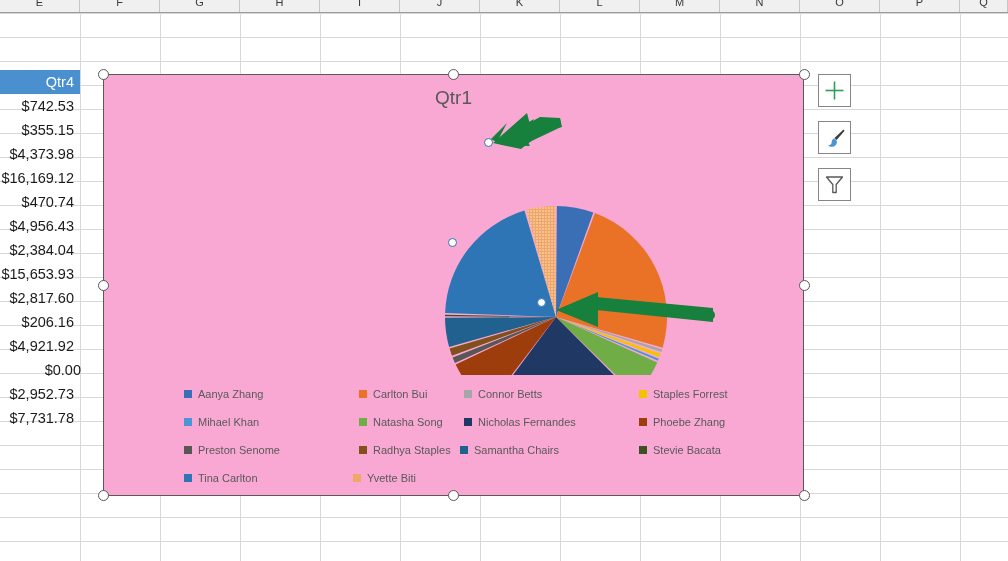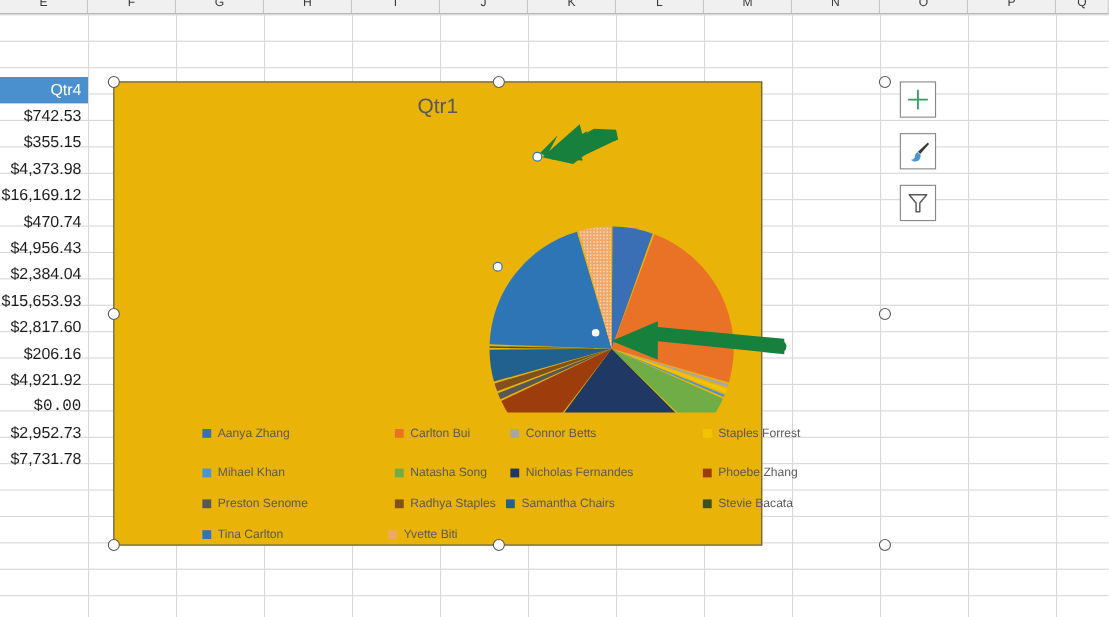--- a/index.html
+++ b/index.html
@@ -56,22 +56,22 @@
   .cell.header-cell {
     background: #4a90cf;
     color: #ffffff;
     font-weight: 400;
   }
 
   
   #chart-object {
     position: absolute;
     left: 103px; top: 74px;
-    width: 590px; height: 422px;
-    background: #eab308;
+    width: 701px; height: 422px;
+    background: #f9a8d4;
     border: 1px solid #585858;
   }
 
   .chart-title {
     position: absolute;
     left: 0; top: 12px; width: 100%;
     text-align: center;
     font-size: 19px;
     color: #595959;
     font-family: "Liberation Sans", sans-serif;
@@ -230,21 +230,21 @@
         <div class="cell" style="left: 0px; width: 80px; top: 118px;">$355.15</div>
         <div class="cell" style="left: 0px; width: 80px; top: 142px;">$4,373.98</div>
         <div class="cell" style="left: 0px; width: 80px; top: 166px;">$16,169.12</div>
         <div class="cell" style="left: 0px; width: 80px; top: 190px;">$470.74</div>
         <div class="cell" style="left: 0px; width: 80px; top: 214px;">$4,956.43</div>
         <div class="cell" style="left: 0px; width: 80px; top: 238px;">$2,384.04</div>
         <div class="cell" style="left: 0px; width: 80px; top: 262px;">$15,653.93</div>
         <div class="cell" style="left: 0px; width: 80px; top: 286px;">$2,817.60</div>
         <div class="cell" style="left: 0px; width: 80px; top: 310px;">$206.16</div>
         <div class="cell" style="left: 0px; width: 80px; top: 334px;">$4,921.92</div>
-        <div class="cell" style="left: 0px; width: 80px; top: 358px; font-family: Liberation Mono, monospace;">$0.00</div>
+        <div class="cell" style="left: 7px; width: 80px; top: 358px;">$0.00</div>
         <div class="cell" style="left: 0px; width: 80px; top: 382px;">$2,952.73</div>
         <div class="cell" style="left: 0px; width: 80px; top: 406px;">$7,731.78</div>
       </div>
   </div>
 
   <div id="chart-object">
 
     <div class="chart-title">Qtr1</div>
 
     <div id="pie-wrap">
@@ -284,21 +284,21 @@
           </div>
           <div class="legend-item" style="position: absolute; left: 280px;">
             <span class="swatch" style="background: rgb(166, 166, 166);"></span>
             <span class="lbl">Connor Betts</span>
           </div>
           <div class="legend-item" style="position: absolute; left: 455px;">
             <span class="swatch" style="background: rgb(244, 195, 0);"></span>
             <span class="lbl">Staples Forrest</span>
           </div>
         </div>
-        <div class="legend-row" style="position: relative; margin-top: 8px;">
+        <div class="legend-row" style="position: relative;">
           <div class="legend-item" style="position: absolute; left: 0px;">
             <span class="swatch" style="background: rgb(74, 149, 214);"></span>
             <span class="lbl">Mihael Khan</span>
           </div>
           <div class="legend-item" style="position: absolute; left: 175px;">
             <span class="swatch" style="background: rgb(112, 173, 70);"></span>
             <span class="lbl">Natasha Song</span>
           </div>
           <div class="legend-item" style="position: absolute; left: 280px;">
             <span class="swatch" style="background: rgb(31, 56, 100);"></span>

